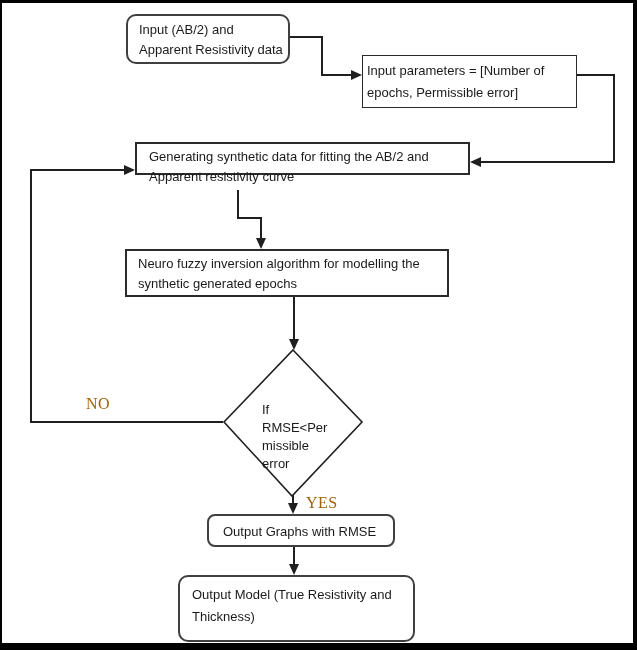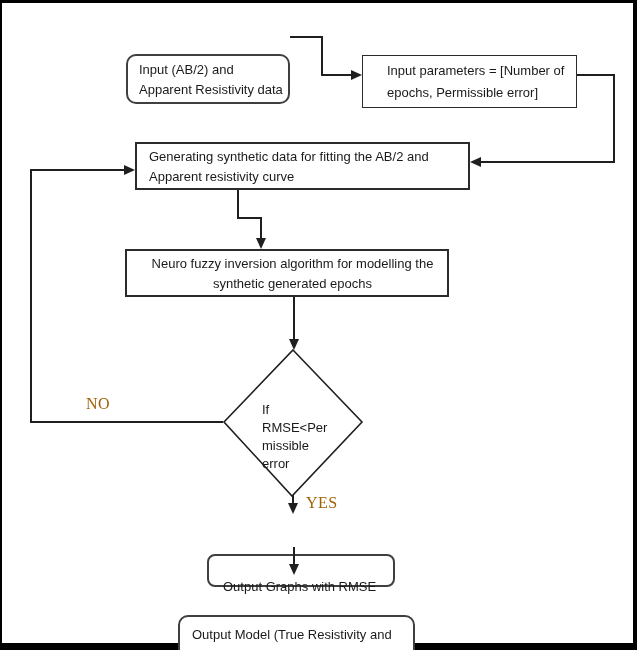--- a/index.html
+++ b/index.html
@@ -29,30 +29,29 @@
     box-sizing: border-box;
     background: #ffffff;
     font-size: 13px;
     line-height: 20px;
     color: var(--text, #1a1a1a);
   }
   .node .tline { white-space: nowrap; }
   .rounded {
     border: 2px solid var(--rounded-border, #3f3f3f);
     border-radius: 10px;
-    margin-top: 40px;
   }
   .rect {
     border: 2px solid var(--rect-border, #2b2b2b);
   }
   #node-input-data    { left: 126px; top: 14px;  width: 164px; height: 50px; padding: 4px 0 0 11px; }
-  #node-input-params  { left: 362px; top: 55px;  width: 215px; height: 53px; padding: 4px 0 0 24px; line-height: 22px; border-width: 1.5px; }
-  #node-generate      { left: 135px; top: 142px; width: 335px; height: 48px; padding: 3px 0 0 12px; }
-  #node-neuro         { left: 125px; top: 249px; width: 324px; height: 48px; padding: 3px 0 0 11px; text-align: center; }
-  #node-output-graphs { left: 207px; top: 514px; width: 188px; height: 33px; padding: 21px 0 0 14px; border-radius: 8px; }
+  #node-input-params  { left: 362px; top: 55px;  width: 215px; height: 53px; padding: 4px 0 0 4px; line-height: 22px; border-width: 1.5px; }
+  #node-generate      { left: 135px; top: 142px; width: 335px; height: 33px; padding: 3px 0 0 12px; }
+  #node-neuro         { left: 125px; top: 249px; width: 324px; height: 48px; padding: 3px 0 0 11px; }
+  #node-output-graphs { left: 207px; top: 514px; width: 188px; height: 33px; padding: 6px 0 0 14px; border-radius: 8px; }
   #node-output-model  { left: 178px; top: 575px; width: 237px; height: 67px; padding: 7px 0 0 12px; line-height: 22px; }
 
   
   #decision-svg { position: absolute; left: 220px; top: 346px; width: 146px; height: 153px; }
   #decision-text {
     position: absolute; left: 262px; top: 389px;
     font-size: 13px; line-height: 18px; margin-top: 12px;
   }
   #decision-text .tline { white-space: nowrap; }
 

